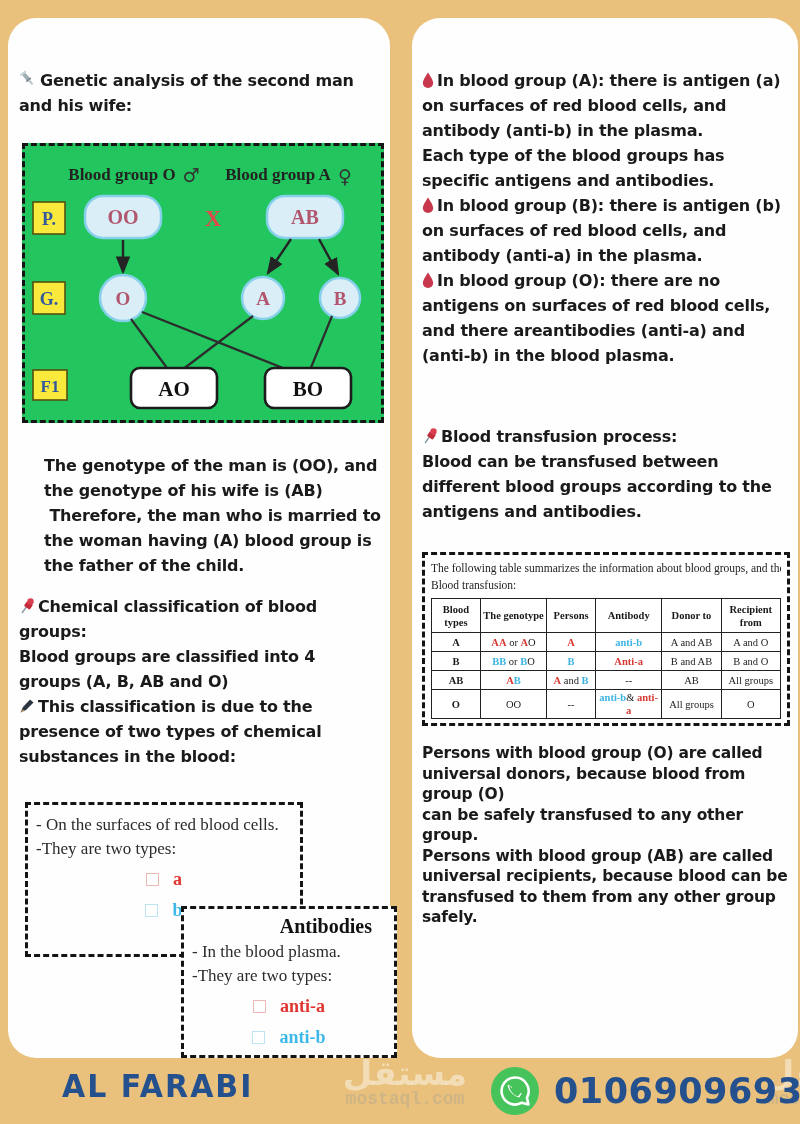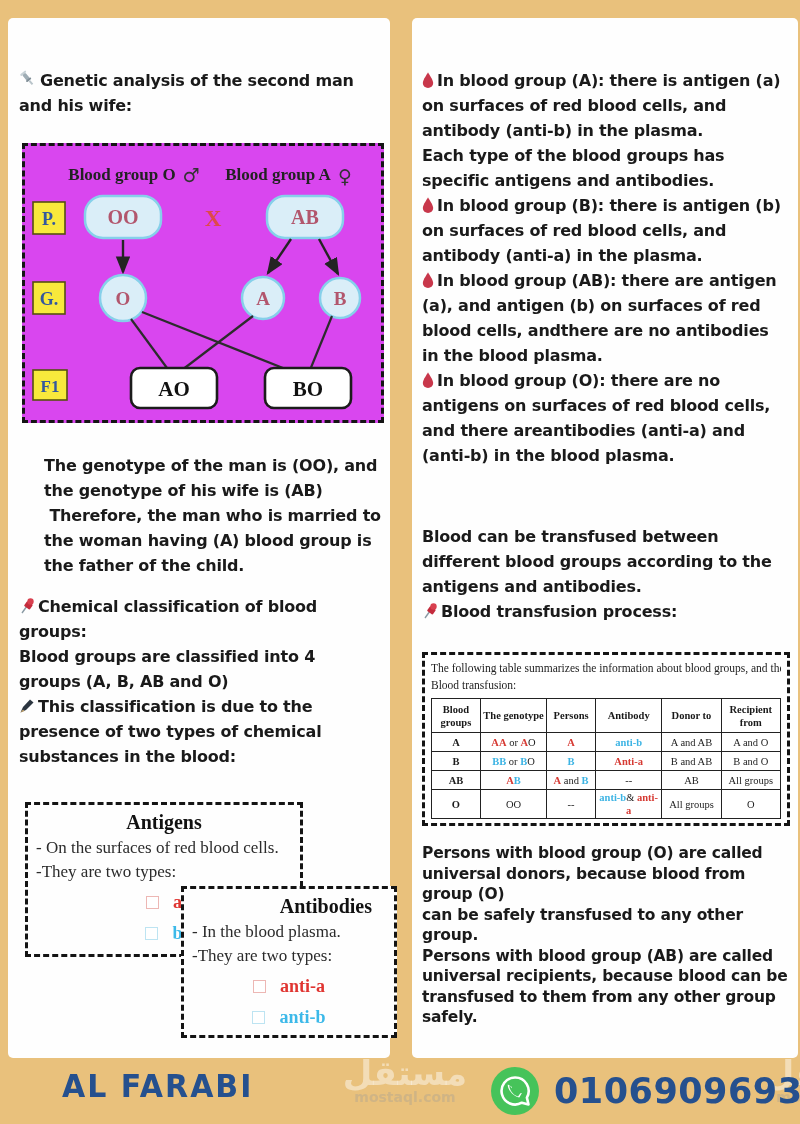--- a/index.html
+++ b/index.html
@@ -7,47 +7,47 @@
   body {
     position:relative;
     width:800px; height:1124px;
     background:#e9c17c;
     font-family:"DejaVu Sans", sans-serif;
     color:#191919;
     overflow:hidden;
   }
   .card {
     position:absolute; top:18px; height:1040px;
-    background:#fefefe; border-radius:5px;
+    background:#fefefe; border-radius:28px;
   }
   .card-left  { left:8px;  width:382px; padding:50px 9px 0 11px; }
   .card-right { left:412px; width:386px; padding:50px 8px 0 10px; }
 
   .body-text {
     font-size:16px; font-weight:600; line-height:25px;
     letter-spacing:-0.2px; white-space:pre-wrap; color:#1a1a1a;
   }
   .icon-inline { display:inline-block; vertical-align:-2px; margin-right:3px; }
 
   
   .pedigree-box {
     margin:25px 2px 0 3px;
     border:3px dashed #141414;
-    background:#d946ef;
+    background:#22c55e;
     width:362px; height:280px;
   }
 
   
   .types-wrap { position:relative; margin-top:33px; height:250px; }
   .dash-box {
     position:absolute; border:3px dashed #141414; background:#fefefe;
     font-family:"Liberation Serif", serif; font-size:17px; color:#2b2b2b;
   }
   .antigens-box  { left:6px;  top:0;    width:278px; height:155px; padding:6px 8px; }
-  .antibodies-box{ left:162px; top:84px; width:216px; height:152px; padding:6px 8px; z-index:2; }
+  .antibodies-box{ left:162px; top:104px; width:216px; height:152px; padding:6px 8px; z-index:2; }
   .dash-box .box-title { font-weight:bold; font-size:20px; color:#111; }
   .antigens-box .box-title { text-align:center; }
   .antibodies-box .box-title { text-align:right; padding-right:14px; }
   .dash-box p { margin-top:4px;font-family:Liberation Serif, serif; }
   .type-item { display:flex; align-items:center; gap:14px; justify-content:center; margin-top:10px; font-weight:bold; font-size:18px; }
   .sq { display:inline-block; width:13px; height:13px; background:#fff; }
   .sq-red  { border:1.5px solid #edb7b4; }
   .sq-blue { border:1.5px solid #bde4f2; }
   .lbl-red  { color:#e03531; }
   .lbl-blue { color:#3cb9e9; }
@@ -75,21 +75,21 @@
   
   .brand {
     position:absolute; left:62px; top:1068px;
     font-size:30px; font-weight:800; letter-spacing:2px;
     color:#25508e; transform:scaleY(1.05);
   }
   .phone-row { position:absolute; left:490px; top:1066px; display:flex; align-items:center; gap:14px; }
   .phone-number { font-size:35px; font-weight:800; color:#25508e; letter-spacing:0.5px; }
   .watermark { position:absolute; text-align:center; color:rgba(255,255,255,0.45); line-height:1.0; pointer-events:none; }
   .watermark .ar { font-size:34px; font-weight:bold; }
-  .watermark .en { font-size:14px; font-weight:bold; color:rgba(185,170,140,0.55); }
+  .watermark .en { font-size:18px; font-weight:bold; color:rgba(185,170,140,0.55);font-family:Liberation Mono, monospace; }
   .wm-center { left:330px; top:1056px; width:150px; }
   .wm-right  { left:752px; top:1056px; width:150px; }
 
   .gap-lg { height:28px; }
 </style>
 </head>
 <body>
 
 <div class="card card-left">
 
@@ -162,21 +162,20 @@
         </svg><span>Chemical classification of blood groups:</span></p>
     <p class="body-text">Blood groups are classified into 4 groups (A, B, AB and O)</p>
     <p class="body-text"><svg class="icon-inline" width="16" height="16" viewBox="0 0 16 16">
           <path d="M1.5 14.5 L4 9 L11 1.5 L14.5 4.5 L7 12 Z" fill="#2b3540"></path>
           <path d="M1.5 14.5 L4 11.5 L5.5 13 Z" fill="#c9a76a"></path>
         </svg><span>This classification is due to the presence of two types of chemical substances in the blood:</span></p>
   </div>
 
   <div class="types-wrap">
     <div class="dash-box antigens-box">
-      <div class="box-title">Antigens</div>
       <p>- On the surfaces of red blood cells.</p>
       <p>-They are two types:</p>
       <div class="type-item">
           <span class="sq sq-red"></span>
           <span class="lbl-red">a</span>
         </div>
       <div class="type-item">
           <span class="sq sq-blue"></span>
           <span class="lbl-blue">b</span>
         </div>
@@ -202,54 +201,51 @@
   <p class="body-text"><svg class="icon-inline" width="12" height="16" viewBox="0 0 12 16">
         <path d="M6 0.5 C6 0.5 0.8 8 0.8 11 A5.2 5 0 0 0 11.2 11 C11.2 8 6 0.5 6 0.5 Z" fill="#c8374b"></path>
       </svg><span>In blood group (A): there is antigen (a) on surfaces of red blood cells, and antibody (anti-b) in the plasma.</span></p>
 
   <p class="body-text">Each type of the blood groups has specific antigens and antibodies.</p>
 
   <p class="body-text"><svg class="icon-inline" width="12" height="16" viewBox="0 0 12 16">
         <path d="M6 0.5 C6 0.5 0.8 8 0.8 11 A5.2 5 0 0 0 11.2 11 C11.2 8 6 0.5 6 0.5 Z" fill="#c8374b"></path>
       </svg><span>In blood group (B): there is antigen (b) on surfaces of red blood cells, and antibody (anti-a) in the plasma.</span></p>
 
-  <p class="body-text"><svg class="icon-inline" width="12" height="16" viewBox="0 0 12 16">
-        <path d="M6 0.5 C6 0.5 0.8 8 0.8 11 A5.2 5 0 0 0 11.2 11 C11.2 8 6 0.5 6 0.5 Z" fill="#c8374b"></path>
-      </svg><span>In blood group (AB): there are antigen (a), and antigen (b) on surfaces of red blood cells, andthere are no antibodies in the blood plasma.</span></p>
 
 
   <p class="body-text"><svg class="icon-inline" width="12" height="16" viewBox="0 0 12 16">
         <path d="M6 0.5 C6 0.5 0.8 8 0.8 11 A5.2 5 0 0 0 11.2 11 C11.2 8 6 0.5 6 0.5 Z" fill="#c8374b"></path>
       </svg><span>In blood group (O): there are no antigens on surfaces of red blood cells, and there areantibodies (anti-a) and (anti-b) in the blood plasma.</span></p>
 
   <div class="gap-lg"></div>
     <div class="gap-lg"></div>
 
-  <p class="body-text">Blood can be transfused between different blood groups according to the antigens and antibodies.</p>
   <p class="body-text"><svg class="icon-inline" width="16" height="16" viewBox="0 0 16 16">
         <line x1="3" y1="15" x2="8" y2="8" stroke="#8a9aa4" stroke-width="1.4"></line>
         <rect x="6" y="4" width="7" height="6" rx="1" transform="rotate(35 9 7)" fill="#c42b3c"></rect>
         <circle cx="11.5" cy="3.5" r="3.2" fill="#d8404f"></circle>
       </svg><span>Blood transfusion process:</span></p>
+  <p class="body-text">Blood can be transfused between different blood groups according to the antigens and antibodies.</p>
 
   <div class="table-wrap">
     <div class="table-caption">The following table summarizes the information about blood groups, and their relation to</div>
     <div class="table-caption">Blood transfusion:</div>
     <table class="blood">
       <colgroup>
           <col style="width:14%">
           <col style="width:19%">
           <col style="width:14%">
           <col style="width:19%">
           <col style="width:17%">
           <col style="width:17%">
         </colgroup>
       <thead>
         <tr>
-          <th>Blood groups</th>
+          <th>Blood types</th>
           <th>The genotype</th>
           <th>Persons</th>
           <th>Antibody</th>
           <th>Donor to</th>
           <th>Recipient from</th>
         </tr>
       </thead>
       <tbody>
         <tr>
           <td class="c0"><span class="seg-k">A</span></td>

